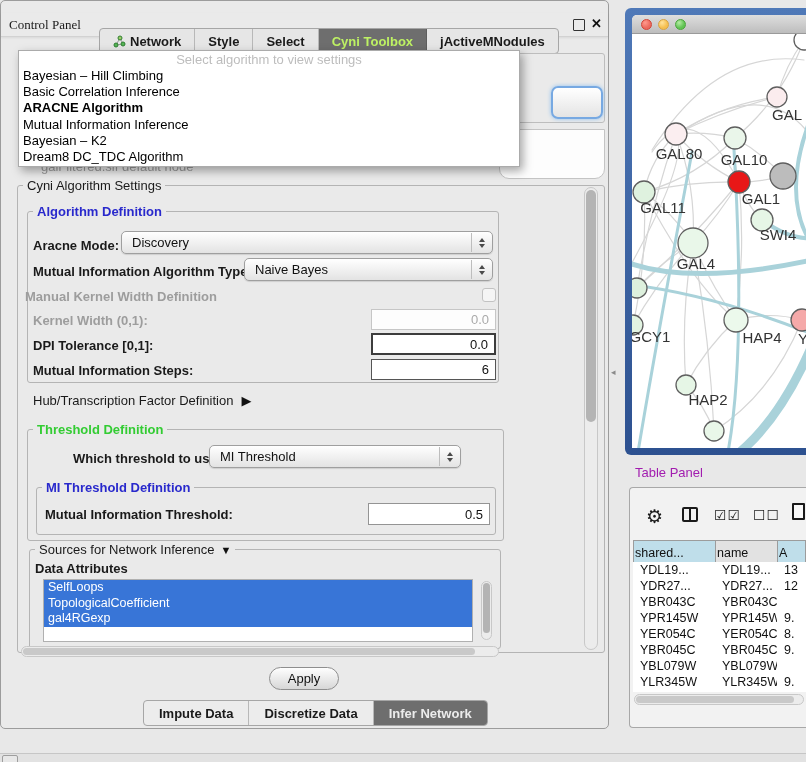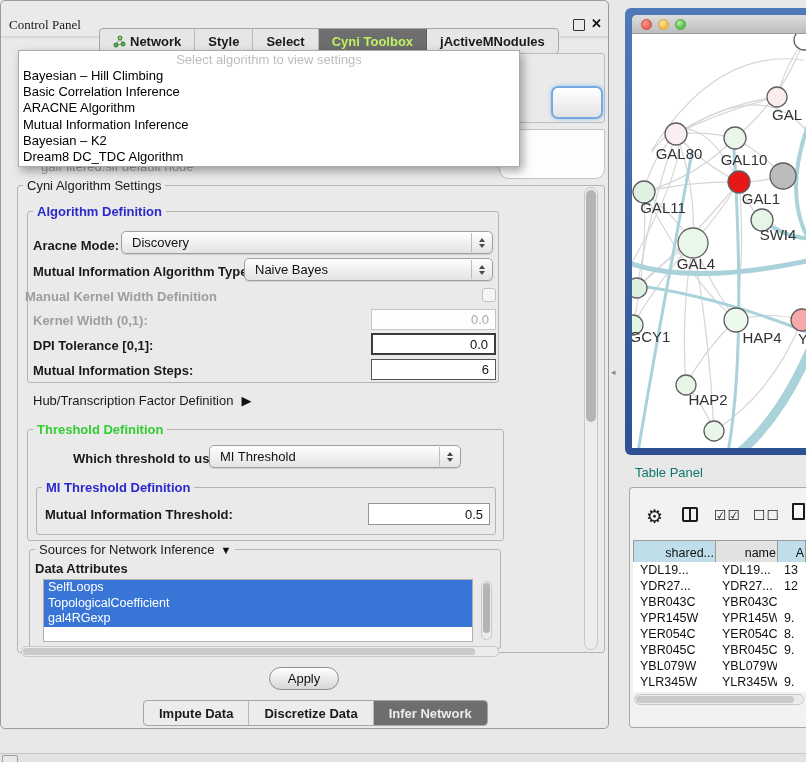--- a/index.html
+++ b/index.html
@@ -17,21 +17,21 @@
   .tab-bar{left:98px;top:27px;height:24px;display:flex;align-items:stretch;background:#e6e6e6;border:1px solid #a6a6a6;border-radius:4px;overflow:hidden;}
   .tab{display:flex;align-items:center;gap:4px;padding:0 13px;font-size:13px;font-weight:bold;color:#1a1a1a;border-right:1px solid #b8b8b8;}
   .tab:last-child{border-right:none;}
   .tab.sel{background:#6e6e6e;color:#bef264;border-right-color:#5e5e5e;}
   .nettab-ic{display:inline-flex;}
 
   
   .popup{left:17px;top:49px;width:502px;height:117px;background:#fff;border:1px solid #ababab;box-shadow:3px 4px 9px rgba(0,0,0,0.35);z-index:30;padding-top:2px;box-sizing:border-box;}
   .popup-hint{text-align:center;font-size:13px;color:#bdbdbd;height:15px;line-height:14px;}
   .popup-item{font-size:13px;color:#000;line-height:16.2px;padding-left:4px;white-space:nowrap;}
-  .popup-item.bold{font-weight:normal;}
+  .popup-item.bold{font-weight:bold;}
 
   
   .frag-group{left:498px;top:52px;width:106px;height:70px;border:1px solid #bdbdbd;border-radius:3px;background:#eaeaea;z-index:5;box-sizing:border-box;}
   .frag-combo{left:550px;top:85px;width:52px;height:33px;border:2px solid #77a9e2;border-radius:7px;background:linear-gradient(#fff,#e4e4e4);box-shadow:0 0 4px #8fc0ef;z-index:6;box-sizing:border-box;}
   .frag-white{left:498px;top:128px;width:106px;height:50px;background:#fdfdfd;border:1px solid #c4c4c4;border-radius:0 0 10px 10px;z-index:5;box-sizing:border-box;}
   .bg-text{left:40px;top:158px;font-size:13px;color:#9a9a9a;z-index:8;}
 
   
   .groupbox{border:1px solid #b4b4b4;border-radius:3px;box-sizing:border-box;}
   .grouptitle{position:absolute;top:-8px;left:5px;background:#eaeaea;padding:0 4px;font-size:13px;white-space:nowrap;}
@@ -82,32 +82,32 @@
   .net-frame{left:625px;top:8px;width:181px;height:447px;background:linear-gradient(#4f79b8,#2d5190);border-radius:6px 0 0 6px;padding-left:28px;}
   .net-window{left:7px;top:7px;width:174px;height:433px;background:#fff;border-radius:5px 0 0 0;overflow:hidden;}
   .net-titlebar{left:0;top:0;width:100%;height:19px;background:linear-gradient(#dedede,#bdbdbd);border-bottom:1px solid #9a9a9a;box-sizing:border-box;}
   .tl{position:absolute;top:4px;width:11px;height:11px;border-radius:50%;box-sizing:border-box;}
   .tl-red{left:9px;background:radial-gradient(circle at 35% 30%,#ff9a8d,#ec6a5e 60%);border:1px solid #d04437;}
   .tl-yellow{left:26px;background:radial-gradient(circle at 35% 30%,#ffe29a,#f5bf4f 60%);border:1px solid #d6a243;}
   .tl-green{left:43px;background:radial-gradient(circle at 35% 30%,#b5eca4,#61c454 60%);border:1px solid #4aa33c;}
   .net-canvas{left:0;top:19px;}
 
   
-  .tp-title{left:635px;top:465px;font-size:13px;color:#0f766e;}
+  .tp-title{left:635px;top:465px;font-size:13px;color:#a21caf;}
   .tp-box{left:629px;top:487px;width:177px;height:241px;background:#f2f2f2;border:1px solid #a8a8a8;border-right:none;border-radius:4px 0 0 4px;box-sizing:border-box;}
   .tp-toolbar-icon{color:#1a1a1a;}
   .gear{left:646px;top:505px;font-size:19px;}
   .cols-icon{left:682px;top:507px;width:16px;height:15px;border:2px solid #1a1a1a;border-radius:2px;box-sizing:border-box;}
   .cols-icon:before{content:"";position:absolute;left:5px;top:0;bottom:0;width:2px;background:#1a1a1a;}
   .checks{left:714px;top:507px;font-size:14px;letter-spacing:1px;}
   .squares{left:753px;top:507px;font-size:14px;letter-spacing:1px;}
   .file-icon{left:792px;top:503px;width:13px;height:17px;border:2px solid #1a1a1a;border-radius:1px;box-sizing:border-box;background:#f9f9f9;}
 
   .tp-table{left:633px;top:540px;width:173px;border-collapse:collapse;table-layout:fixed;font-size:12.5px;color:#111;}
-  .tp-table th{height:21px;border:1px solid #9c9c9c;font-weight:normal;text-align:right;overflow:hidden;white-space:nowrap;}
+  .tp-table th{height:21px;border:1px solid #9c9c9c;font-weight:normal;text-align:left;overflow:hidden;white-space:nowrap;}
   .th-blue{background:#bfdeea;}
   .th-gray{background:#e2e2e2;}
   .tp-table td{height:16px;padding:0 0 0 7px;white-space:nowrap;overflow:hidden;background:#fff;}
   .tp-body-clip{left:633px;top:562px;width:173px;height:130px;overflow:hidden;background:#fff;}
   .tp-hscroll{left:634px;top:694px;width:170px;height:11px;}
 
   
   .bottom-strip{left:0;top:753px;width:806px;height:9px;background:#e2e2e2;border-top:1px solid #c6c6c6;box-sizing:border-box;}
   .mini-btn{left:2px;top:755px;width:16px;height:10px;background:#e8e8e8;border:1px solid #9e9e9e;border-radius:2px;box-sizing:border-box;}
 </style>

